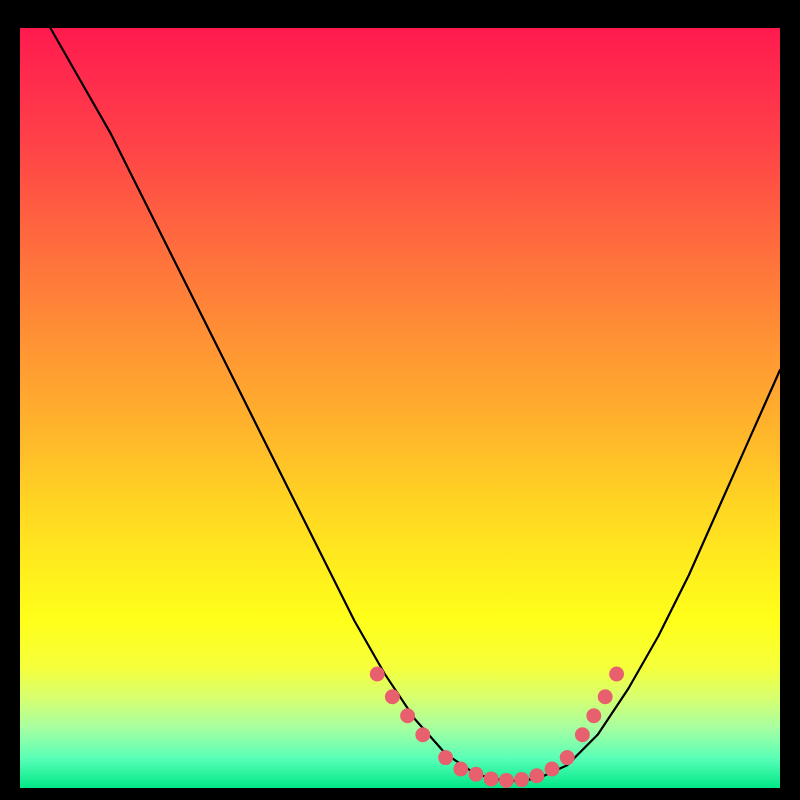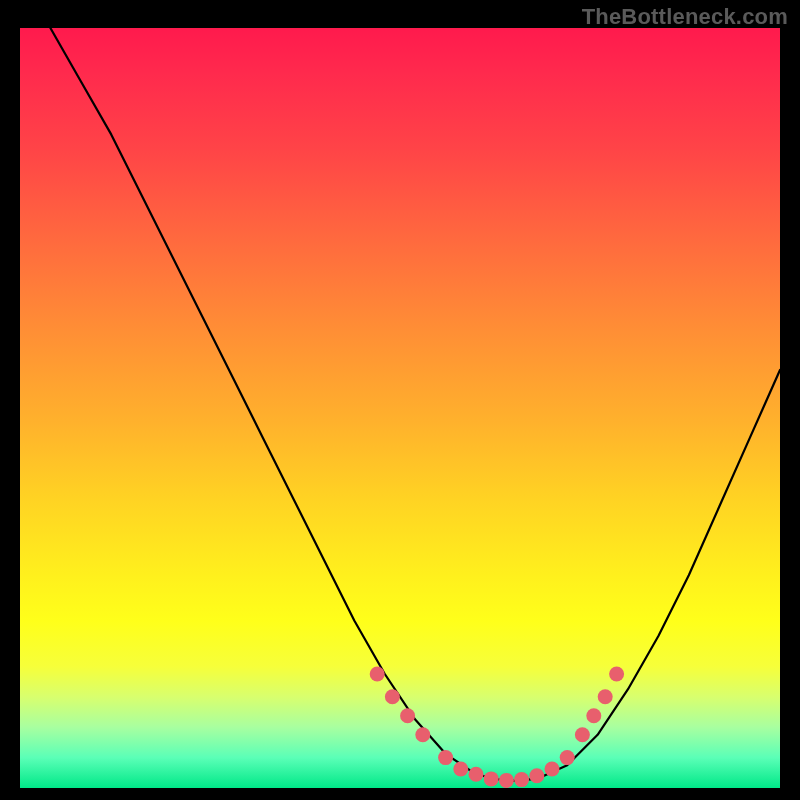--- a/index.html
+++ b/index.html
@@ -64,21 +64,20 @@
   }
   .dot {
     fill: #e85f6d;
     stroke: none;
   }
 </style>
 </head>
 <body>
 <div class="frame">
 
-  <div class="watermark">TheBottleneck.com</div>
 
   <div class="plot">
     <div class="grad"></div>
     <svg class="overlay" viewBox="0 0 760 760" preserveAspectRatio="none">
       <path id="curve" class="curve" d="M30.4 0.0 L60.8 53.2 L91.2 106.4 L121.6 167.2 L152.0 228.0 L182.4 288.8 L212.8 349.6 L243.2 410.4 L273.6 471.2 L304.0 532.0 L334.4 592.8 L364.8 646.0 L395.2 691.6 L425.6 725.8 L456.0 746.3 L486.4 753.2 L516.8 750.9 L547.2 737.2 L577.6 706.8 L608.0 661.2 L638.4 608.0 L668.8 547.2 L699.2 478.8 L729.6 410.4 L760.0 342.0"></path>
       <g id="dots">
           <circle cx="357.2" cy="646.0" r="7.5" class="dot" fill="#e85f6d"></circle>
           <circle cx="372.4" cy="668.8" r="7.5" class="dot" fill="#e85f6d"></circle>
           <circle cx="387.6" cy="687.8" r="7.5" class="dot" fill="#e85f6d"></circle>
           <circle cx="402.8" cy="706.8" r="7.5" class="dot" fill="#e85f6d"></circle>

